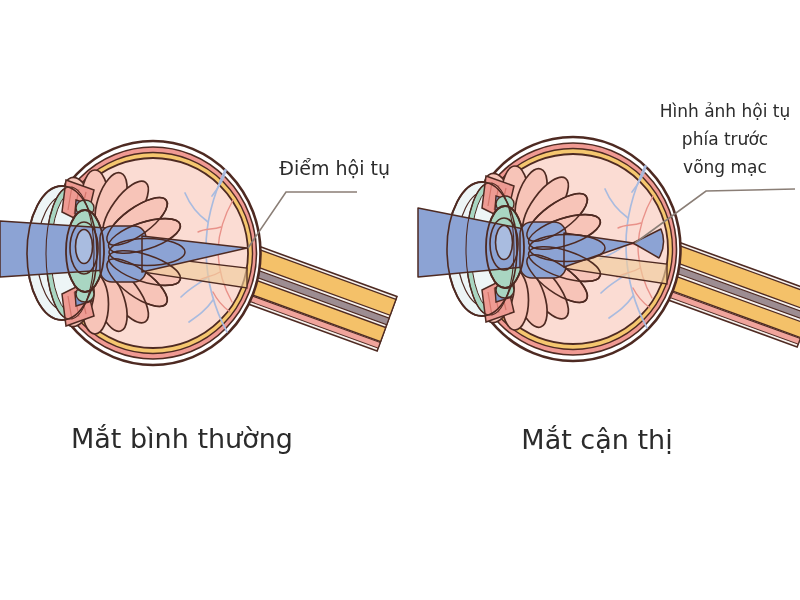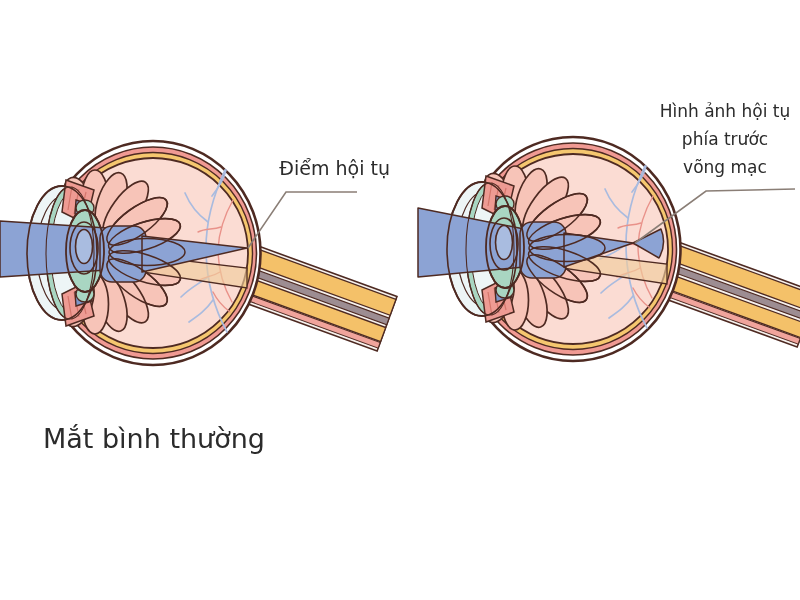--- a/index.html
+++ b/index.html
@@ -163,16 +163,17 @@
 </svg>
 
 <div class="lbl lbl-small" style="left:245px;top:156px;width:145px;">Điểm hội tụ</div>
 
 <div class="lbl lbl-multi" style="left:640px;top:97px;width:170px;">
   <div>Hình ảnh hội tụ</div>
   <div>phía trước</div>
   <div>võng mạc</div>
 </div>
 
-<div class="lbl caption" style="left:4px;top:423px;width:300px;">Mắt bình thường</div>
+<div class="lbl caption" style="left:32px;top:423px;width:300px;">Mắt bình thường</div>
 
+<div class="lbl caption" style="left:447px;top:424px;width:300px;">Mắt cận thị</div>
 
 </div>
 
 </body></html>

